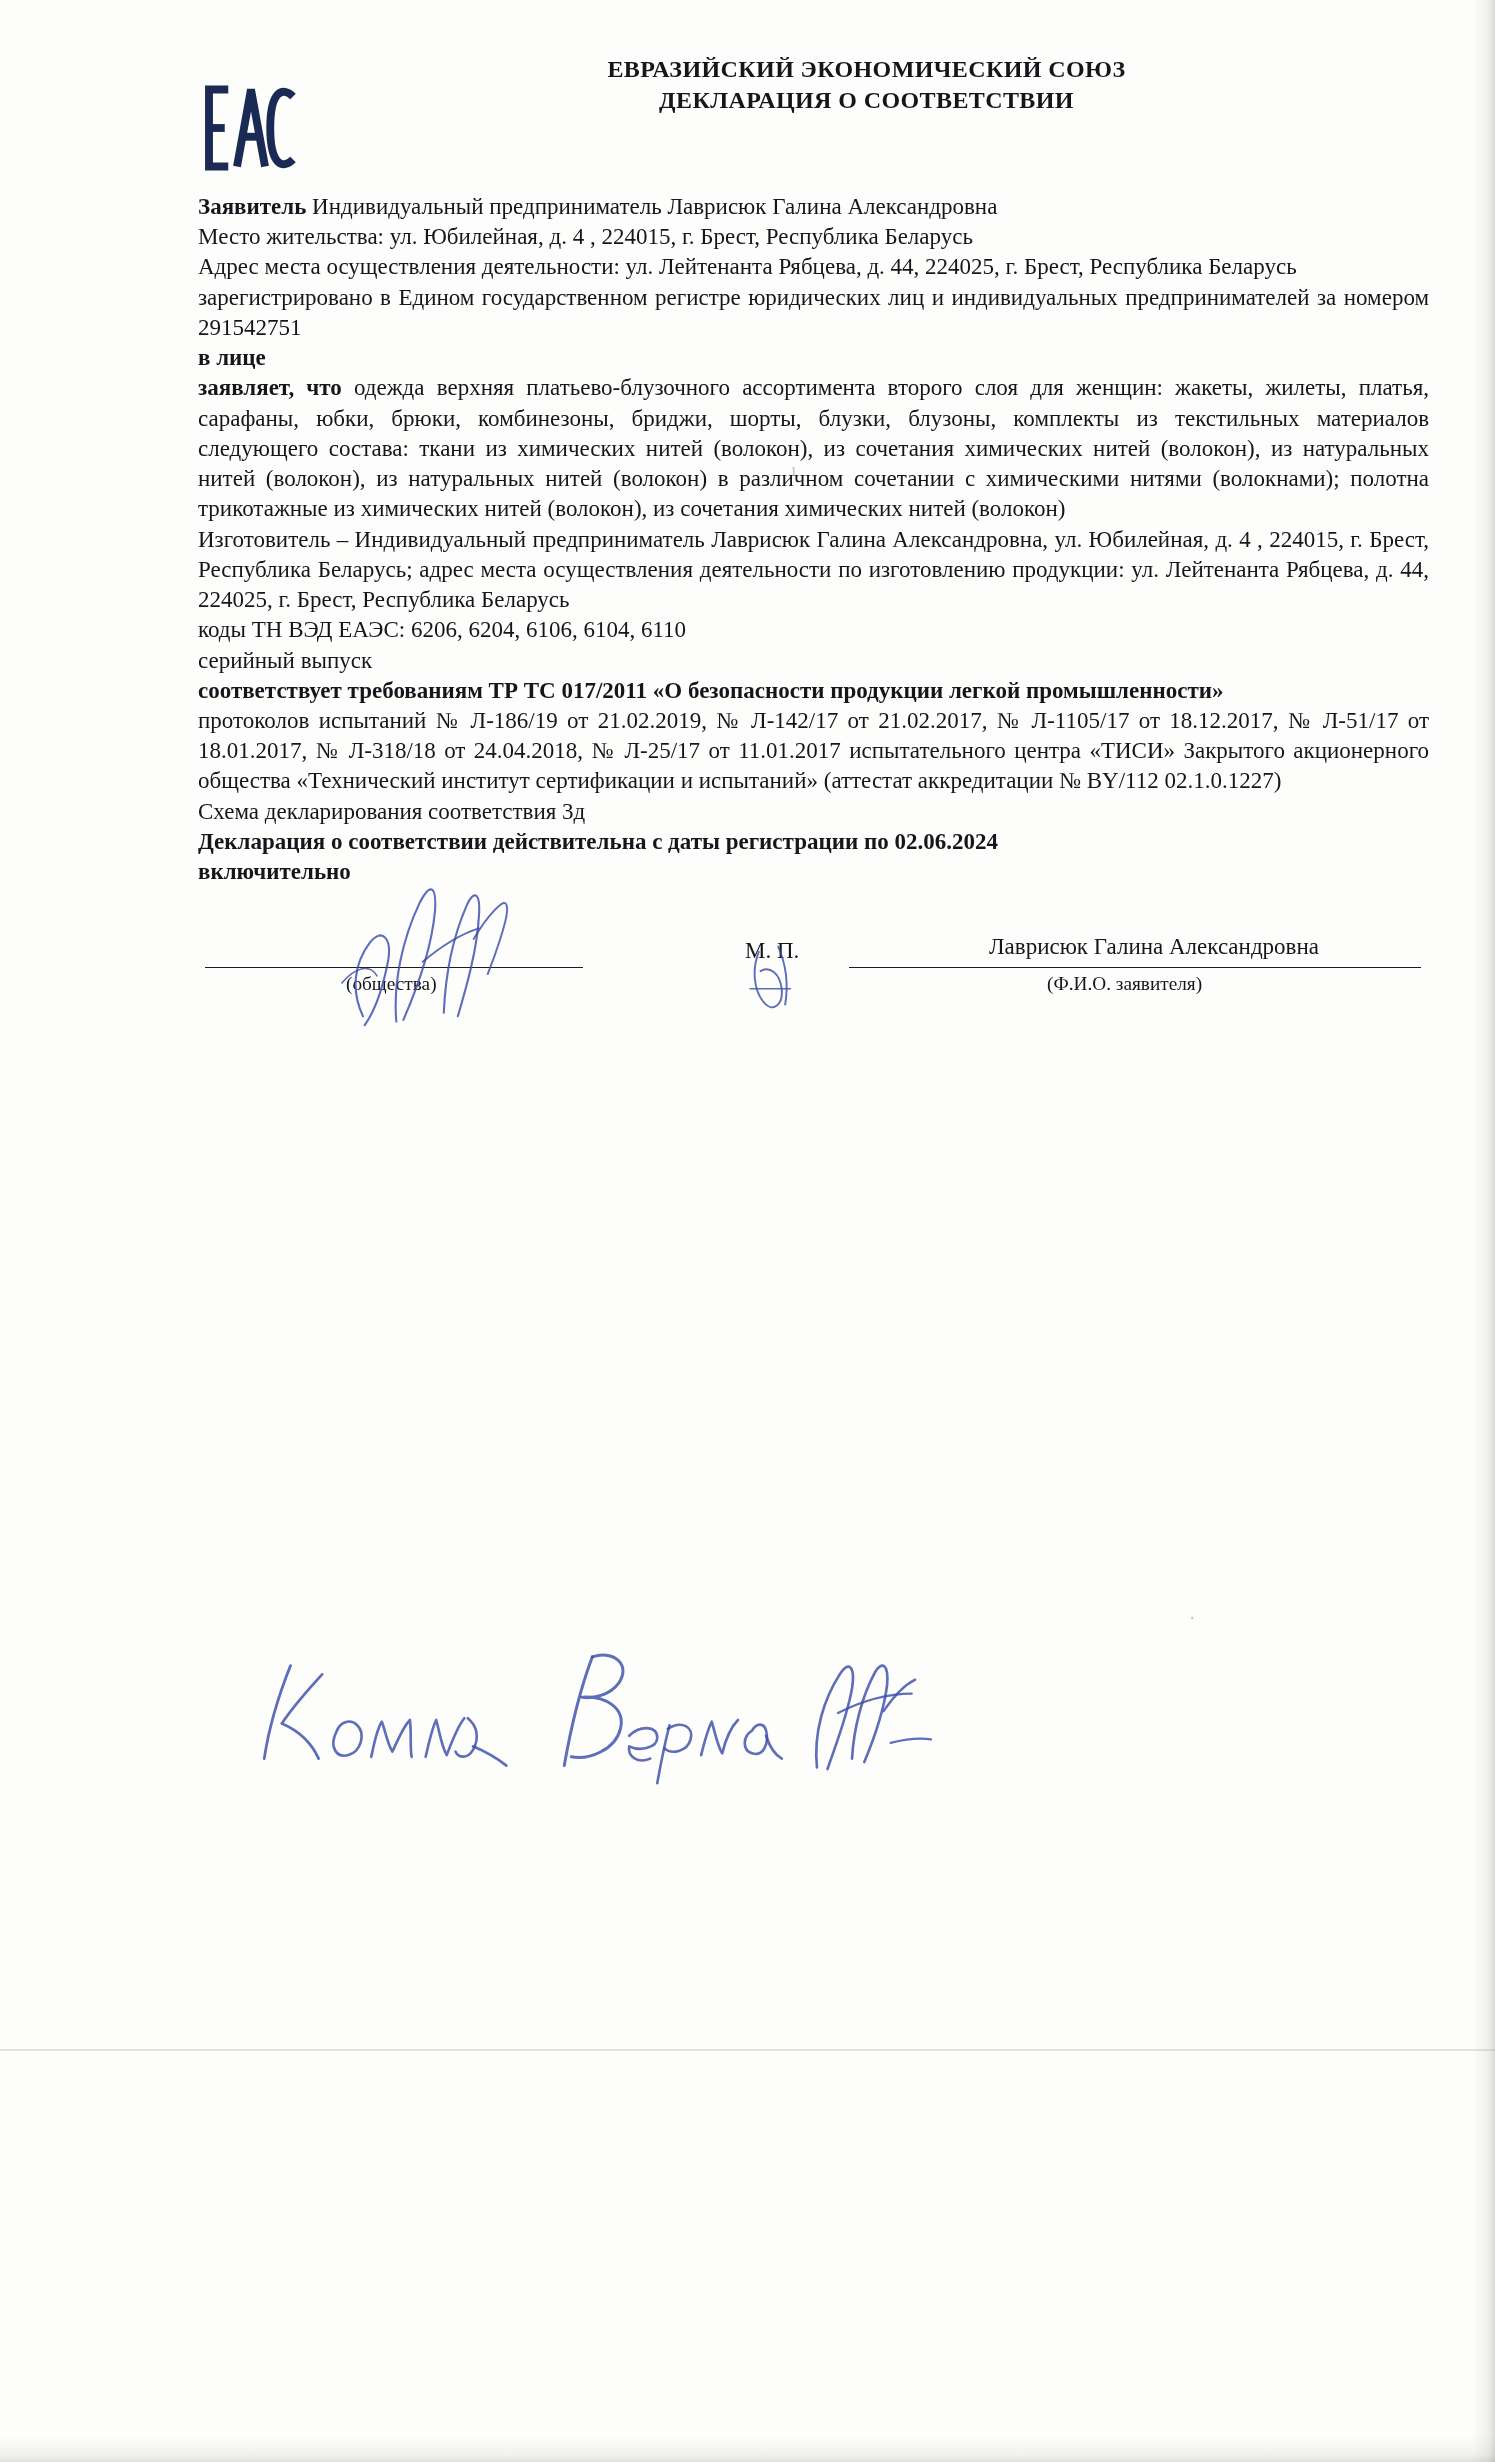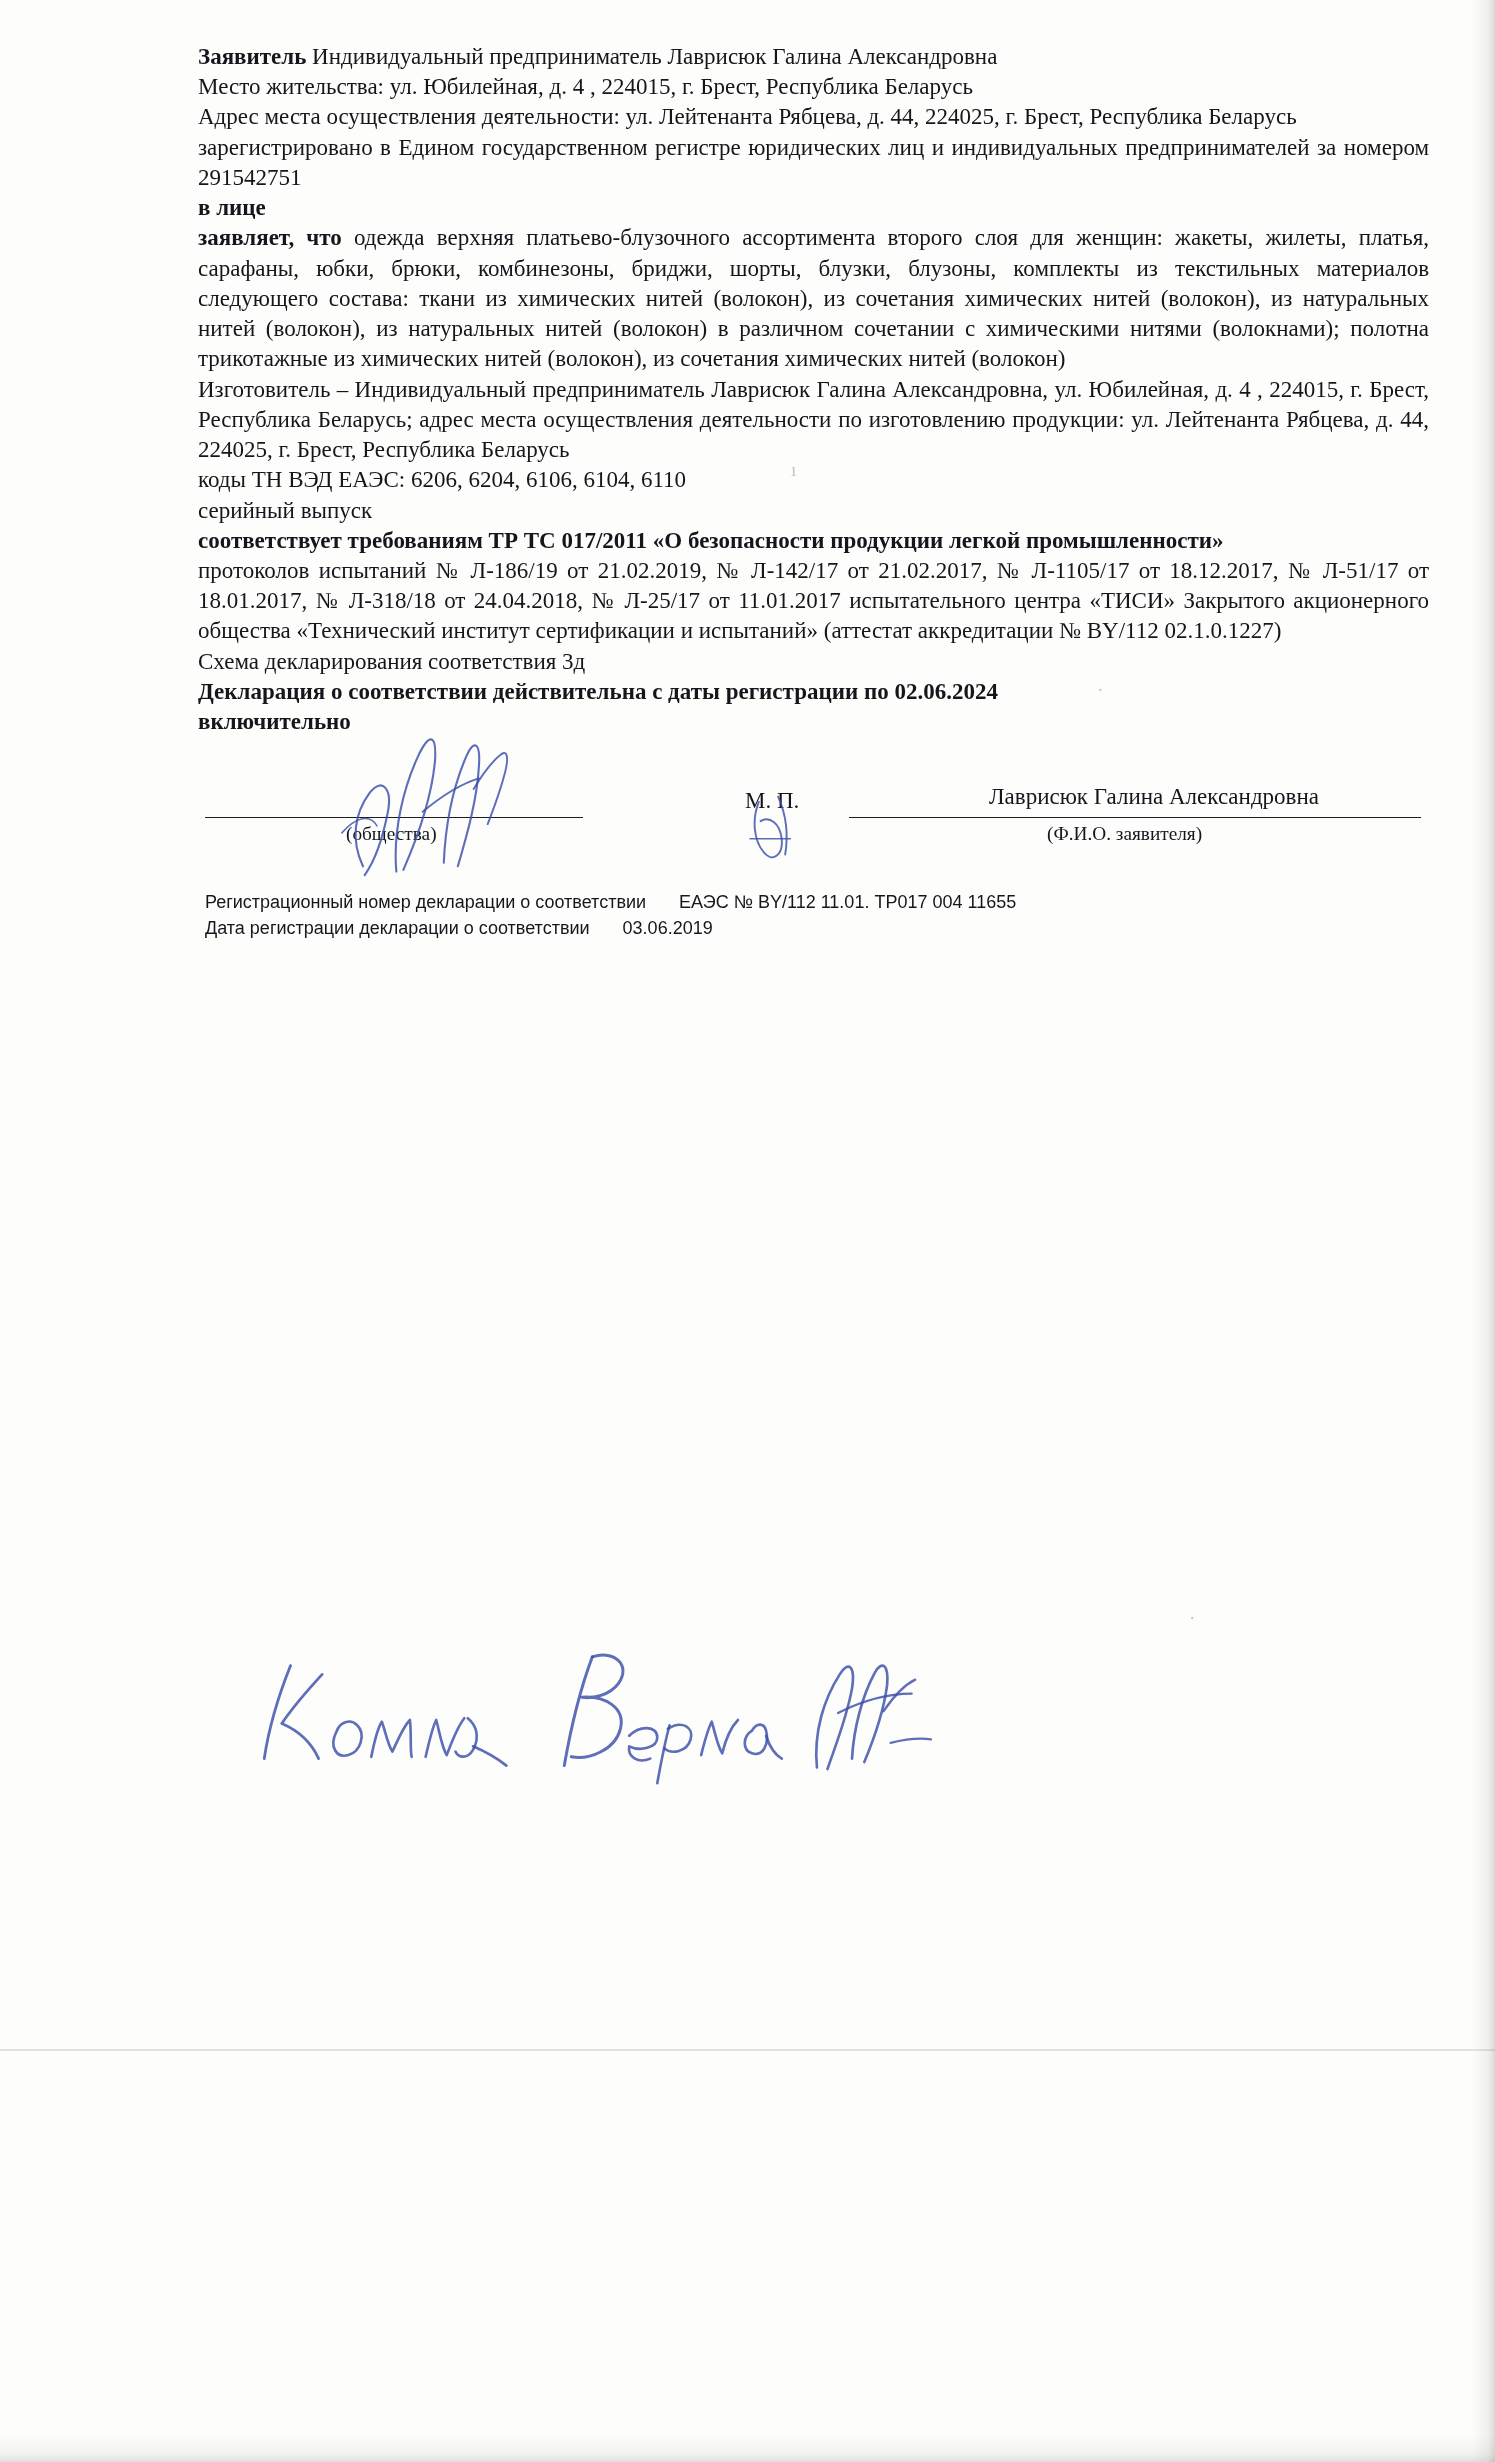--- a/index.html
+++ b/index.html
@@ -164,20 +164,41 @@
     font-size: 19.3px;
   }
 </style>
 </head>
 <body>
 
 <div class="sheet">
 
   <div class="content">
 
+    <div class="header">
+
+      <svg class="eac-logo" viewBox="0 0 120 112" aria-hidden="true">
+        <g fill="none" stroke="#1b2a55" stroke-width="9">
+
+          <path d="M34 12 H12 V100 H34"></path>
+          <path d="M13 56 H30"></path>
+
+          <path d="M44 100 L60 12 L76 100"></path>
+          <path d="M50 66 H70"></path>
+
+          <path d="M108 20 C96 8, 82 14, 82 56 C82 98, 96 104, 108 92"></path>
+        </g>
+        <rect x="2" y="2" width="116" height="108" fill="none" stroke="none"></rect>
+      </svg>
+
+      <div class="header-titles">
+        <div class="doc-title-1">ЕВРАЗИЙСКИЙ ЭКОНОМИЧЕСКИЙ СОЮЗ</div>
+        <div class="doc-title-2">ДЕКЛАРАЦИЯ О СООТВЕТСТВИИ</div>
+      </div>
+    </div>
 
     <div class="body-text">
 
       <p class="p nojust">
         <span class="b">Заявитель</span>
         <span>Индивидуальный предприниматель Лаврисюк Галина Александровна</span>
       </p>
 
       <p class="p nojust">Место жительства: ул. Юбилейная, д. 4 , 224015, г. Брест, Республика Беларусь</p>
 
@@ -239,32 +260,20 @@
         <path d="M34 142 C50 124, 66 120, 74 134" stroke-width="1.8"></path>
       </svg>
 
       <svg class="ink" style="left:538px; top:7px; width:79px; height:97px;" viewBox="0 0 90 110" aria-hidden="true">
         <path d="M26 28 C18 48, 20 72, 32 86 C42 98, 54 88, 52 70 C50 52, 38 44, 28 50" stroke-width="2.2"></path>
         <path d="M48 22 C56 40, 60 64, 56 88" stroke-width="2.2"></path>
         <path d="M16 70 H62" stroke-width="1.8"></path>
       </svg>
     </div>
 
-    <div class="reg-block">
-      <div class="row">
-        <span>Регистрационный номер декларации о соответствии</span>
-        <span class="reg-gap"></span>
-        <span>ЕАЭС № BY/112 11.01. ТР017 004 11655</span>
-      </div>
-      <div class="row">
-        <span>Дата регистрации декларации о соответствии</span>
-        <span class="reg-gap"></span>
-        <span>03.06.2019</span>
-      </div>
-    </div>
 
   </div>
 
   <svg class="ink" style="left:237px; top:1627px; width:730px; height:193px;" viewBox="0 0 830 220" aria-hidden="true">
 
     <path d="M30 150 C36 110, 48 74, 60 44" stroke-width="3.2"></path>
     <path d="M96 54 C74 78, 58 98, 50 110 C64 116, 82 128, 92 150" stroke-width="3.2"></path>
 
     <path d="M112 120 C104 136, 112 150, 126 146 C140 142, 146 122, 136 112 C128 104, 116 108, 112 120 Z" stroke-width="3"></path>
 

